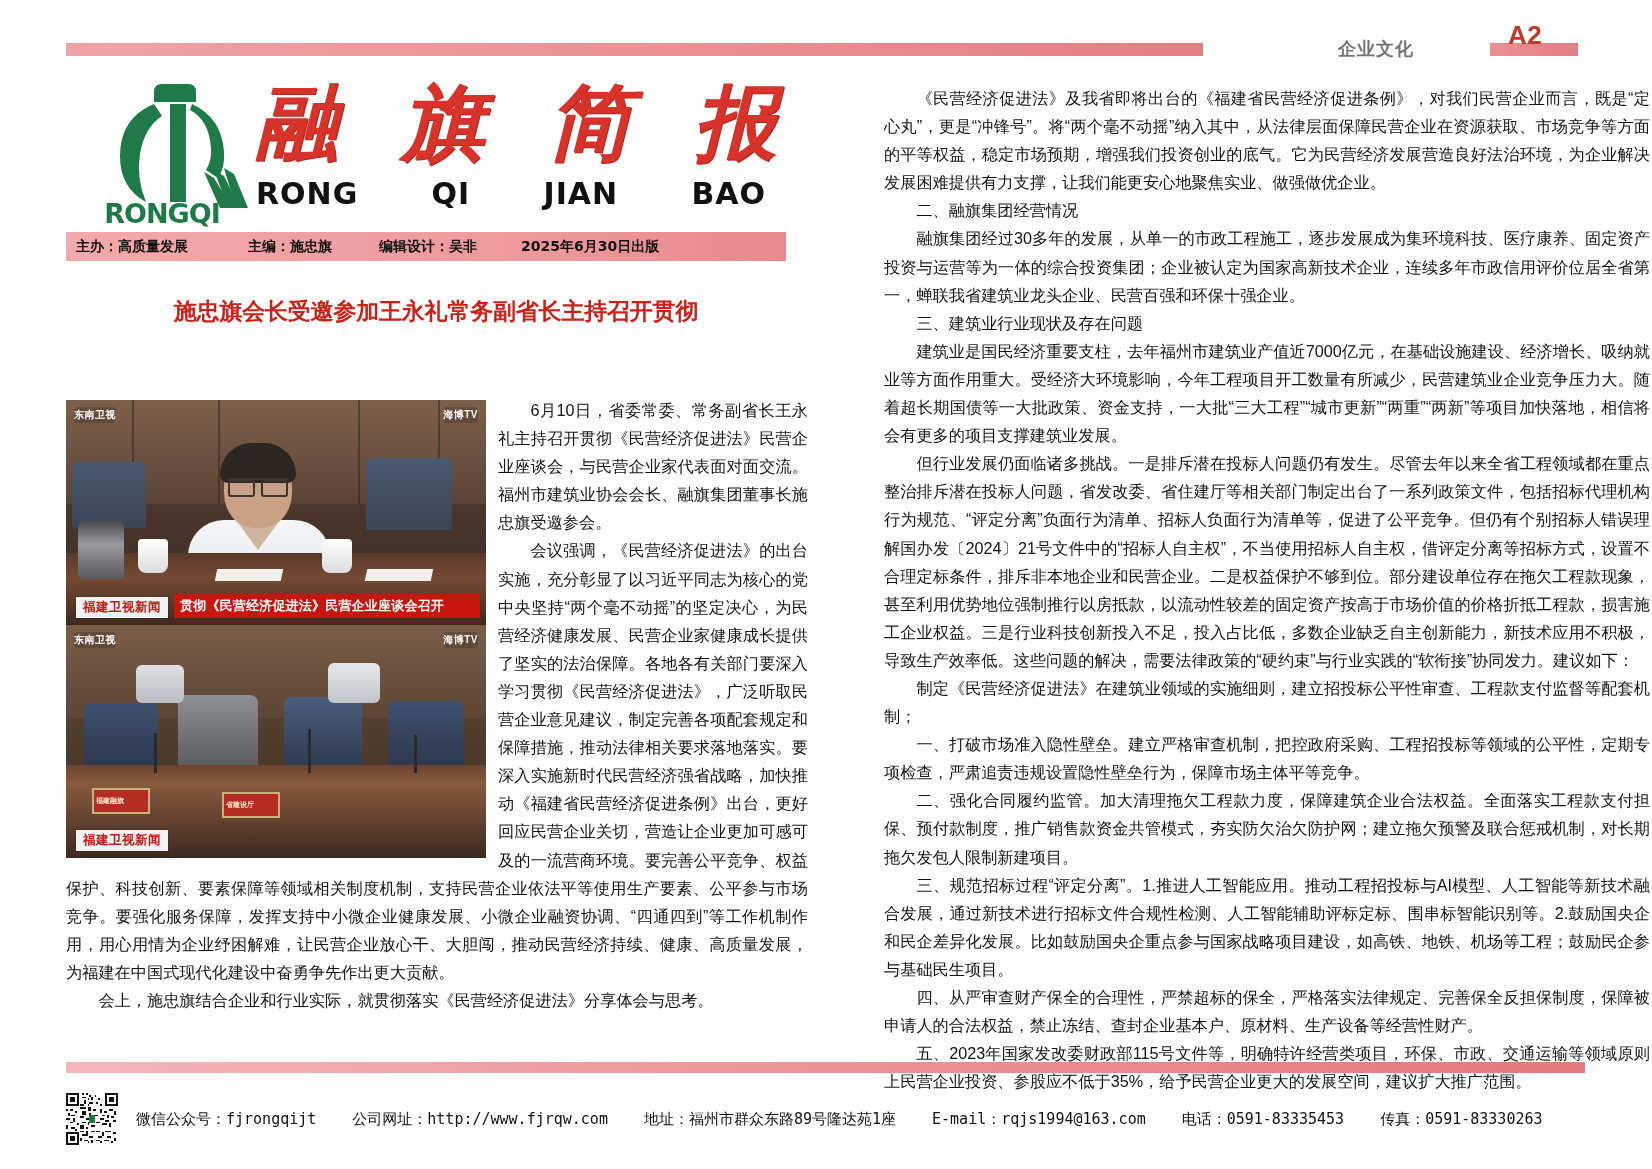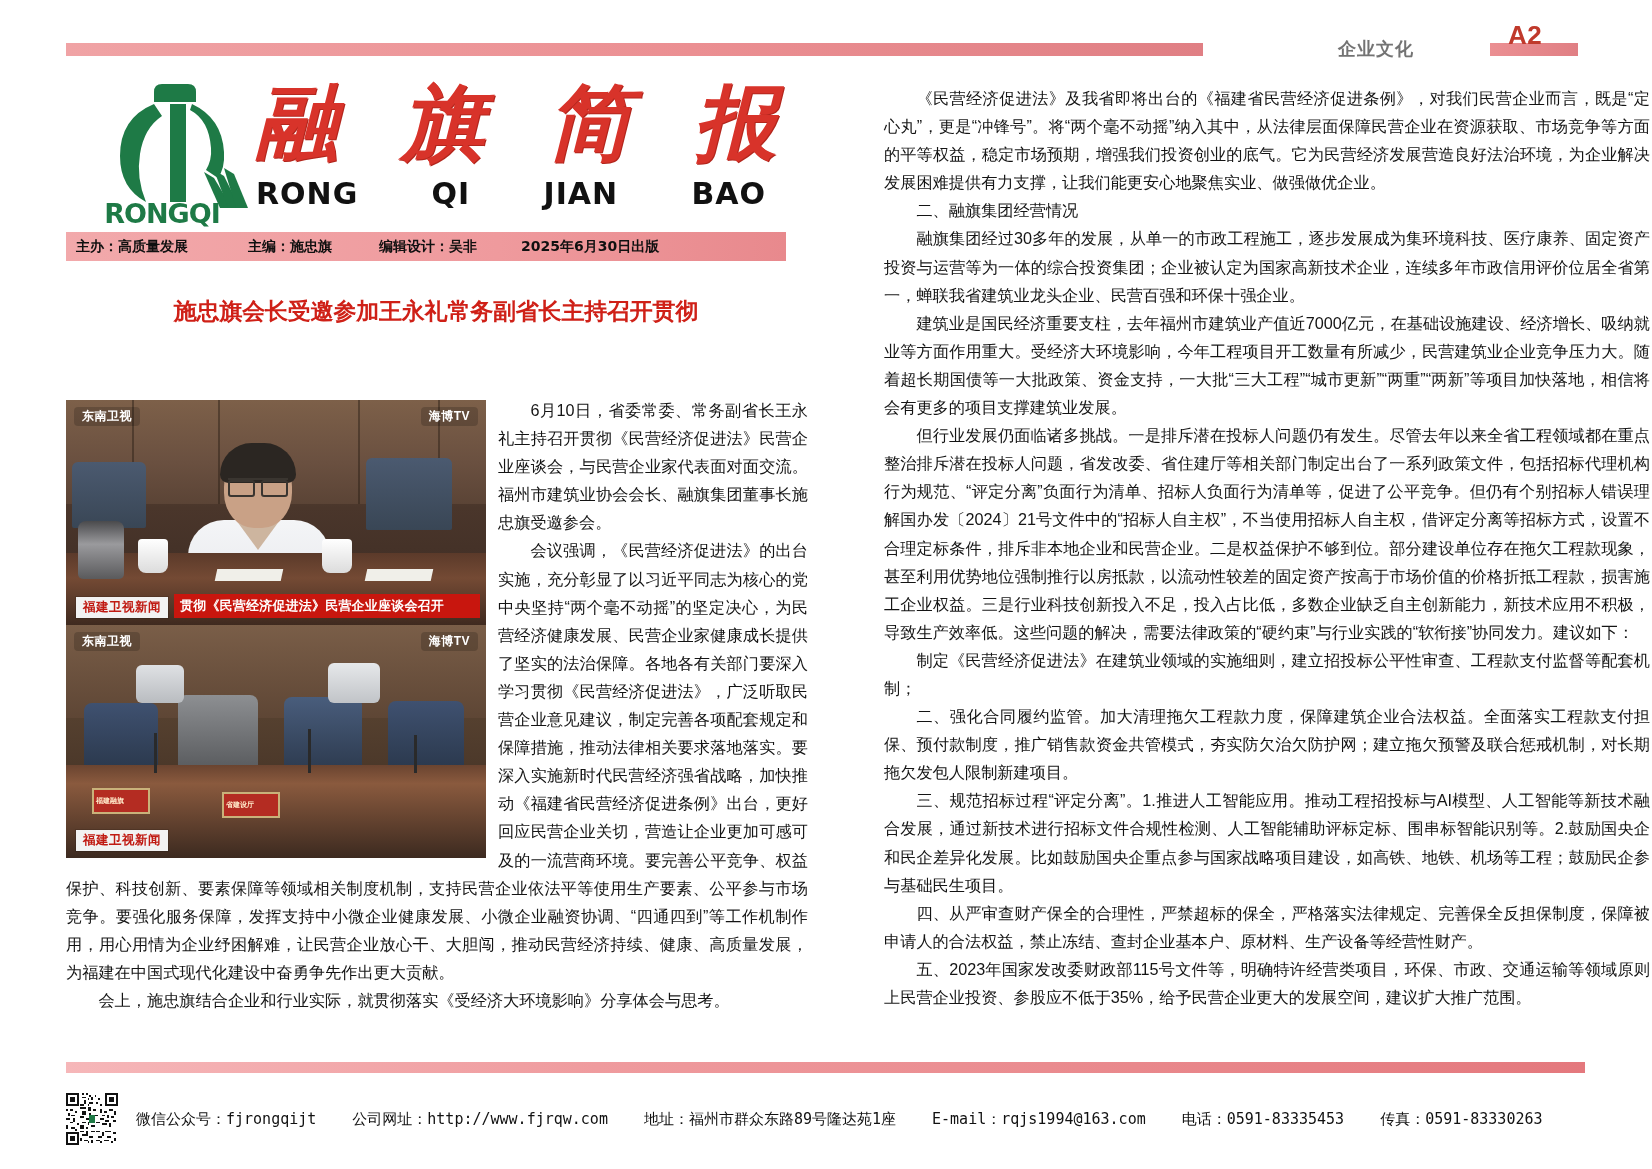--- a/index.html
+++ b/index.html
@@ -273,23 +273,23 @@
   .ph2 .mic {
     position: absolute; width: 3px; background: #2a2a2a;
   }
   .ph2 .nameplate {
     position: absolute; width: 54px; height: 22px;
     background: #b42c22; border: 2px solid #c9b27a;
   }
 
   .watermark {
     position: absolute;
-    font-size: 12px; font-weight: bold; color: #ffffff;
+    font-size: 10px; font-weight: bold; color: #ffffff;
     background: rgba(0,0,0,0.18);
-    padding: 1px 8px; border-radius: 4px;
+    padding: 1px 0; border-radius: 4px;
     letter-spacing: 0.5px;
   }
   .wm-dongnan { left: 8px; top: 7px; }
   .wm-tv { right: 8px; top: 7px; }
 
   .badge-channel {
     position: absolute; left: 10px; bottom: 7px;
     background: #f2f2f2; color: #c01a12;
     font-size: 12.5px; font-weight: bold;
     padding: 2px 7px; letter-spacing: 0.5px;
@@ -444,30 +444,32 @@
       </div>
       <div class="watermark wm-dongnan">东南卫视</div>
       <div class="watermark wm-tv">海博TV</div>
       <div class="badge-channel">福建卫视新闻</div>
     </div>
 
   </div>
 
   <p>6月10日，省委常委、常务副省长王永礼主持召开贯彻《民营经济促进法》民营企业座谈会，与民营企业家代表面对面交流。福州市建筑业协会会长、融旗集团董事长施忠旗受邀参会。</p>
   <p>会议强调，《民营经济促进法》的出台实施，充分彰显了以习近平同志为核心的党中央坚持“两个毫不动摇”的坚定决心，为民营经济健康发展、民营企业家健康成长提供了坚实的法治保障。各地各有关部门要深入学习贯彻《民营经济促进法》，广泛听取民营企业意见建议，制定完善各项配套规定和保障措施，推动法律相关要求落地落实。要深入实施新时代民营经济强省战略，加快推动《福建省民营经济促进条例》出台，更好回应民营企业关切，营造让企业更加可感可及的一流营商环境。要完善公平竞争、权益保护、科技创新、要素保障等领域相关制度机制，支持民营企业依法平等使用生产要素、公平参与市场竞争。要强化服务保障，发挥支持中小微企业健康发展、小微企业融资协调、“四通四到”等工作机制作用，用心用情为企业纾困解难，让民营企业放心干、大胆闯，推动民营经济持续、健康、高质量发展，为福建在中国式现代化建设中奋勇争先作出更大贡献。</p>
-  <p>会上，施忠旗结合企业和行业实际，就贯彻落实《受经济大环境影响》分享体会与思考。</p>
+  <p>会上，施忠旗结合企业和行业实际，就贯彻落实《民营经济促进法》分享体会与思考。</p>
 </div>
 
 <div class="col-right">
   <p>《民营经济促进法》及我省即将出台的《福建省民营经济促进条例》，对我们民营企业而言，既是“定心丸”，更是“冲锋号”。将“两个毫不动摇”纳入其中，从法律层面保障民营企业在资源获取、市场竞争等方面的平等权益，稳定市场预期，增强我们投资创业的底气。它为民营经济发展营造良好法治环境，为企业解决发展困难提供有力支撑，让我们能更安心地聚焦实业、做强做优企业。</p>
   <p>二、融旗集团经营情况</p>
   <p>融旗集团经过30多年的发展，从单一的市政工程施工，逐步发展成为集环境科技、医疗康养、固定资产投资与运营等为一体的综合投资集团；企业被认定为国家高新技术企业，连续多年市政信用评价位居全省第一，蝉联我省建筑业龙头企业、民营百强和环保十强企业。</p>
+  <p>三、建筑业行业现状及存在问题</p>
   <p>建筑业是国民经济重要支柱，去年福州市建筑业产值近7000亿元，在基础设施建设、经济增长、吸纳就业等方面作用重大。受经济大环境影响，今年工程项目开工数量有所减少，民营建筑业企业竞争压力大。随着超长期国债等一大批政策、资金支持，一大批“三大工程”“城市更新”“两重”“两新”等项目加快落地，相信将会有更多的项目支撑建筑业发展。</p>
   <p>但行业发展仍面临诸多挑战。一是排斥潜在投标人问题仍有发生。尽管去年以来全省工程领域都在重点整治排斥潜在投标人问题，省发改委、省住建厅等相关部门制定出台了一系列政策文件，包括招标代理机构行为规范、“评定分离”负面行为清单、招标人负面行为清单等，促进了公平竞争。但仍有个别招标人错误理解国办发〔2024〕21号文件中的“招标人自主权”，不当使用招标人自主权，借评定分离等招标方式，设置不合理定标条件，排斥非本地企业和民营企业。二是权益保护不够到位。部分建设单位存在拖欠工程款现象，甚至利用优势地位强制推行以房抵款，以流动性较差的固定资产按高于市场价值的价格折抵工程款，损害施工企业权益。三是行业科技创新投入不足，投入占比低，多数企业缺乏自主创新能力，新技术应用不积极，导致生产效率低。这些问题的解决，需要法律政策的“硬约束”与行业实践的“软衔接”协同发力。建议如下：</p>
   <p>制定《民营经济促进法》在建筑业领域的实施细则，建立招投标公平性审查、工程款支付监督等配套机制；</p>
+  <p>一、打破市场准入隐性壁垒。建立严格审查机制，把控政府采购、工程招投标等领域的公平性，定期专项检查，严肃追责违规设置隐性壁垒行为，保障市场主体平等竞争。</p>
   <p>二、强化合同履约监管。加大清理拖欠工程款力度，保障建筑企业合法权益。全面落实工程款支付担保、预付款制度，推广销售款资金共管模式，夯实防欠治欠防护网；建立拖欠预警及联合惩戒机制，对长期拖欠发包人限制新建项目。</p>
   <p>三、规范招标过程“评定分离”。1.推进人工智能应用。推动工程招投标与AI模型、人工智能等新技术融合发展，通过新技术进行招标文件合规性检测、人工智能辅助评标定标、围串标智能识别等。2.鼓励国央企和民企差异化发展。比如鼓励国央企重点参与国家战略项目建设，如高铁、地铁、机场等工程；鼓励民企参与基础民生项目。</p>
   <p>四、从严审查财产保全的合理性，严禁超标的保全，严格落实法律规定、完善保全反担保制度，保障被申请人的合法权益，禁止冻结、查封企业基本户、原材料、生产设备等经营性财产。</p>
   <p>五、2023年国家发改委财政部115号文件等，明确特许经营类项目，环保、市政、交通运输等领域原则上民营企业投资、参股应不低于35%，给予民营企业更大的发展空间，建议扩大推广范围。</p>
 </div>
 
 <div class="footer-rule"></div>
 
 <div class="footer">
   <div class="qr">

